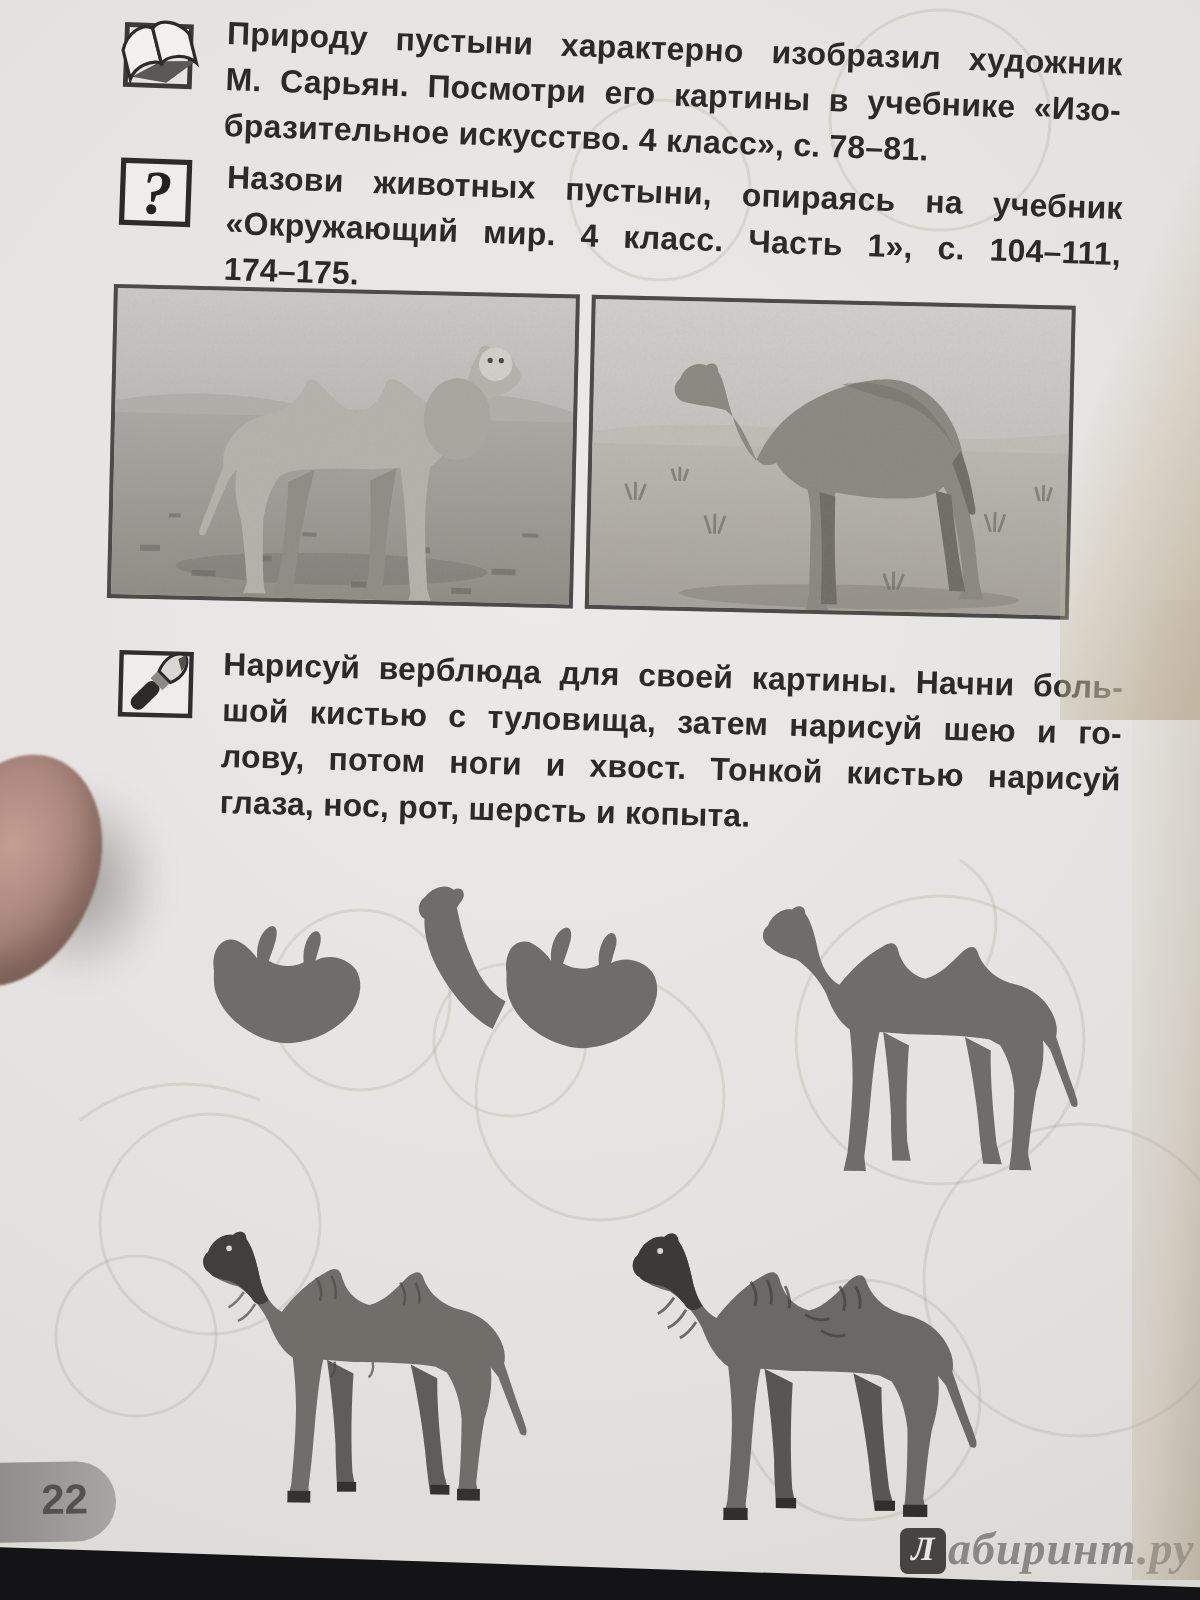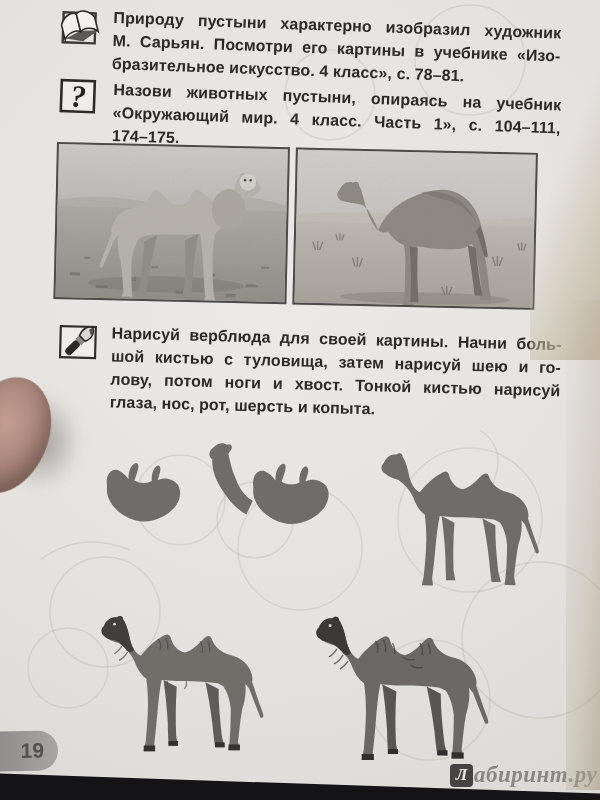--- a/index.html
+++ b/index.html
@@ -322,21 +322,21 @@
         <g fill="#312f2d">
           <path d="M56,158 L68,158 L68,164 L56,164 Z"></path>
           <path d="M145,156 L157,156 L157,162 L145,162 Z"></path>
           <path d="M82,153 L92,153 L92,158 L82,158 Z"></path>
           <path d="M131,154 L141,154 L141,159 L131,159 Z"></path>
         </g>
       </svg>
     </figure>
 
     <div class="page-pill">
-      <span>19</span>
+      <span>22</span>
     </div>
 
     <div class="watermark">
       <span class="wm-badge">Л</span>
       <span class="wm-text"><span>абиринт</span><span>.ру</span></span>
     </div>
 
     <div class="edge-top-right"></div>
     <div class="edge-right"></div>
   </div>

